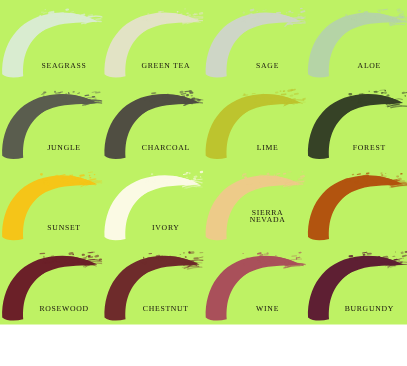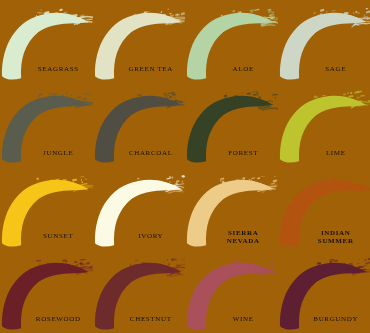--- a/index.html
+++ b/index.html
@@ -10,25 +10,25 @@
   }
   body {
     width: 370px;
     height: 333px;
     overflow: hidden;
     font-family: "Liberation Serif", "DejaVu Serif", serif;
   }
 
   #palette-grid {
     width: 370px;
-    height: 333px;
+    height: 295px;
     display: grid;
     grid-template-columns: repeat(4, 1fr);
     grid-template-rows: repeat(4, 1fr);
-    background: #a16207;
+    background: #bef264;
   }
 
   .swatch-cell {
     position: relative;
     overflow: hidden;
   }
 
   .stroke-wrap {
     position: absolute;
     left: 0;
@@ -56,22 +56,21 @@
     text-transform: uppercase;
     white-space: pre-line;
     pointer-events: none;
   }
 
   
   .swatch-cell .swatch-label {
     padding-left: 26px;
   }
   .swatch-cell.two-line .swatch-label {
-    bottom: 4px;
-    font-weight: bold;
+    bottom: 16px;
   }
 </style>
 </head>
 <body>
 
 <div id="palette-grid">
     <div class="swatch-cell">
       <div class="stroke-wrap">
         <svg viewBox="0 0 92 83" preserveAspectRatio="none">
           <g>
@@ -156,20 +155,64 @@
             <path d="M 72.3 19.5 Q 82.0 16.4 91.6 17.4" stroke="#e2e3c5" stroke-width="1.54" fill="none" stroke-linecap="round" opacity="0.42"></path>
           </g>
         </svg>
       </div>
       <div class="swatch-label">GREEN TEA</div>
     </div>
     <div class="swatch-cell">
       <div class="stroke-wrap">
         <svg viewBox="0 0 92 83" preserveAspectRatio="none">
           <g>
+            <path d="M 3 74 C 3 44, 18 20, 44 15 C 62 11, 76 15, 88 22 C 76 24, 62 22, 48 27 C 28 34, 20 52, 19 76 C 13 78, 7 78, 3 74 Z" fill="#ced6c6"></path>
+            <path d="M 2 76 C 1 46, 16 19, 45 14 C 60 11, 72 14, 84 20 C 66 18, 50 22, 38 32 C 24 44, 20 60, 21 78 C 14 80, 6 80, 2 76 Z" fill="#ced6c6"></path>
+            <rect x="74.59" y="12.39" width="1.13" height="1.59" rx="0.80" fill="#ced6c6" opacity="0.55" transform="rotate(-9.2 74.6 12.4)"></rect>
+            <rect x="34.94" y="19.40" width="2.93" height="1.96" rx="0.98" fill="#ced6c6" opacity="0.75" transform="rotate(-16.7 34.9 19.4)"></rect>
+            <rect x="88.09" y="17.65" width="5.19" height="1.11" rx="0.56" fill="#ced6c6" opacity="0.47" transform="rotate(-11.8 88.1 17.7)"></rect>
+            <rect x="84.73" y="16.48" width="4.90" height="1.45" rx="0.72" fill="#ced6c6" opacity="0.52" transform="rotate(-5.3 84.7 16.5)"></rect>
+            <rect x="43.52" y="19.21" width="3.58" height="1.76" rx="0.88" fill="#ced6c6" opacity="0.49" transform="rotate(-7.9 43.5 19.2)"></rect>
+            <rect x="39.13" y="15.19" width="2.71" height="0.86" rx="0.43" fill="#ced6c6" opacity="0.60" transform="rotate(-14.2 39.1 15.2)"></rect>
+            <rect x="34.21" y="21.73" width="3.80" height="1.15" rx="0.57" fill="#ced6c6" opacity="0.43" transform="rotate(-2.8 34.2 21.7)"></rect>
+            <rect x="47.44" y="18.19" width="3.85" height="1.41" rx="0.71" fill="#ced6c6" opacity="0.80" transform="rotate(-16.5 47.4 18.2)"></rect>
+            <rect x="41.49" y="9.89" width="4.36" height="2.26" rx="1.13" fill="#ced6c6" opacity="0.69" transform="rotate(-17.9 41.5 9.9)"></rect>
+            <rect x="35.02" y="12.16" width="2.33" height="2.50" rx="1.25" fill="#ced6c6" opacity="0.29" transform="rotate(-17.6 35.0 12.2)"></rect>
+            <rect x="46.69" y="16.33" width="3.75" height="0.91" rx="0.46" fill="#ced6c6" opacity="0.44" transform="rotate(-10.4 46.7 16.3)"></rect>
+            <rect x="39.19" y="15.75" width="1.13" height="1.71" rx="0.86" fill="#ced6c6" opacity="0.72" transform="rotate(-6.9 39.2 15.8)"></rect>
+            <rect x="87.16" y="11.74" width="4.97" height="1.90" rx="0.95" fill="#ced6c6" opacity="0.72" transform="rotate(-17.8 87.2 11.7)"></rect>
+            <rect x="41.28" y="13.64" width="3.27" height="2.07" rx="1.03" fill="#ced6c6" opacity="0.64" transform="rotate(-5.7 41.3 13.6)"></rect>
+            <rect x="88.22" y="18.79" width="2.03" height="1.02" rx="0.51" fill="#ced6c6" opacity="0.70" transform="rotate(-13.3 88.2 18.8)"></rect>
+            <rect x="78.63" y="12.50" width="2.75" height="1.15" rx="0.57" fill="#ced6c6" opacity="0.47" transform="rotate(-3.2 78.6 12.5)"></rect>
+            <rect x="87.20" y="8.12" width="2.42" height="1.27" rx="0.63" fill="#ced6c6" opacity="0.79" transform="rotate(-2.2 87.2 8.1)"></rect>
+            <rect x="76.58" y="10.99" width="2.55" height="1.97" rx="0.98" fill="#ced6c6" opacity="0.63" transform="rotate(-5.0 76.6 11.0)"></rect>
+            <rect x="65.44" y="12.42" width="4.64" height="2.05" rx="1.03" fill="#ced6c6" opacity="0.80" transform="rotate(-6.0 65.4 12.4)"></rect>
+            <rect x="72.45" y="15.77" width="1.19" height="2.12" rx="1.06" fill="#ced6c6" opacity="0.89" transform="rotate(-16.2 72.5 15.8)"></rect>
+            <rect x="60.28" y="14.35" width="2.70" height="0.97" rx="0.48" fill="#ced6c6" opacity="0.50" transform="rotate(-14.0 60.3 14.4)"></rect>
+            <rect x="47.58" y="11.51" width="1.67" height="1.00" rx="0.50" fill="#ced6c6" opacity="0.45" transform="rotate(-10.2 47.6 11.5)"></rect>
+            <rect x="53.04" y="10.58" width="4.09" height="1.02" rx="0.51" fill="#ced6c6" opacity="0.32" transform="rotate(-15.4 53.0 10.6)"></rect>
+            <rect x="39.31" y="16.88" width="2.48" height="1.62" rx="0.81" fill="#ced6c6" opacity="0.33" transform="rotate(-8.4 39.3 16.9)"></rect>
+            <rect x="81.06" y="19.77" width="2.82" height="1.60" rx="0.80" fill="#ced6c6" opacity="0.67" transform="rotate(-15.7 81.1 19.8)"></rect>
+            <rect x="84.96" y="14.55" width="2.12" height="1.57" rx="0.78" fill="#ced6c6" opacity="0.32" transform="rotate(-16.0 85.0 14.6)"></rect>
+            <path d="M 75.9 24.1 Q 80.3 19.7 84.6 21.7" stroke="#ced6c6" stroke-width="1.46" fill="none" stroke-linecap="round" opacity="0.43"></path>
+            <path d="M 75.5 24.3 Q 83.7 19.5 92.0 21.8" stroke="#ced6c6" stroke-width="0.94" fill="none" stroke-linecap="round" opacity="0.69"></path>
+            <path d="M 76.2 24.8 Q 86.1 22.8 95.9 23.6" stroke="#ced6c6" stroke-width="1.20" fill="none" stroke-linecap="round" opacity="0.74"></path>
+            <path d="M 73.6 26.9 Q 77.0 22.5 80.4 25.3" stroke="#ced6c6" stroke-width="1.23" fill="none" stroke-linecap="round" opacity="0.71"></path>
+            <path d="M 73.3 19.8 Q 81.9 17.4 90.5 18.5" stroke="#ced6c6" stroke-width="1.43" fill="none" stroke-linecap="round" opacity="0.65"></path>
+            <path d="M 74.8 25.4 Q 81.6 21.4 88.3 24.2" stroke="#ced6c6" stroke-width="1.31" fill="none" stroke-linecap="round" opacity="0.33"></path>
+            <path d="M 76.9 20.1 Q 84.6 18.1 92.3 18.7" stroke="#ced6c6" stroke-width="1.18" fill="none" stroke-linecap="round" opacity="0.31"></path>
+          </g>
+        </svg>
+      </div>
+      <div class="swatch-label">SAGE</div>
+    </div>
+    <div class="swatch-cell">
+      <div class="stroke-wrap">
+        <svg viewBox="0 0 92 83" preserveAspectRatio="none">
+          <g>
             <path d="M 3 74 C 3 44, 18 20, 44 15 C 62 11, 76 15, 88 22 C 76 24, 62 22, 48 27 C 28 34, 20 52, 19 76 C 13 78, 7 78, 3 74 Z" fill="#b5d4a6"></path>
             <path d="M 2 76 C 1 46, 16 19, 45 14 C 60 11, 72 14, 84 20 C 66 18, 50 22, 38 32 C 24 44, 20 60, 21 78 C 14 80, 6 80, 2 76 Z" fill="#b5d4a6"></path>
             <rect x="83.78" y="14.52" width="4.66" height="1.69" rx="0.85" fill="#b5d4a6" opacity="0.52" transform="rotate(-17.7 83.8 14.5)"></rect>
             <rect x="42.66" y="21.49" width="3.01" height="0.91" rx="0.46" fill="#b5d4a6" opacity="0.75" transform="rotate(-9.8 42.7 21.5)"></rect>
             <rect x="81.90" y="9.48" width="3.82" height="2.11" rx="1.06" fill="#b5d4a6" opacity="0.56" transform="rotate(-14.6 81.9 9.5)"></rect>
             <rect x="52.18" y="11.82" width="4.08" height="2.30" rx="1.15" fill="#b5d4a6" opacity="0.77" transform="rotate(-10.6 52.2 11.8)"></rect>
             <rect x="84.17" y="15.84" width="5.30" height="2.07" rx="1.04" fill="#b5d4a6" opacity="0.37" transform="rotate(-8.6 84.2 15.8)"></rect>
             <rect x="84.52" y="16.89" width="4.49" height="2.02" rx="1.01" fill="#b5d4a6" opacity="0.78" transform="rotate(-3.1 84.5 16.9)"></rect>
             <rect x="71.92" y="18.29" width="3.13" height="0.96" rx="0.48" fill="#b5d4a6" opacity="0.36" transform="rotate(-4.9 71.9 18.3)"></rect>
             <rect x="65.01" y="11.37" width="2.72" height="1.28" rx="0.64" fill="#b5d4a6" opacity="0.56" transform="rotate(-8.6 65.0 11.4)"></rect>
@@ -200,64 +243,20 @@
             <path d="M 74.6 19.8 Q 83.3 15.7 91.9 18.0" stroke="#b5d4a6" stroke-width="0.81" fill="none" stroke-linecap="round" opacity="0.61"></path>
           </g>
         </svg>
       </div>
       <div class="swatch-label">ALOE</div>
     </div>
     <div class="swatch-cell">
       <div class="stroke-wrap">
         <svg viewBox="0 0 92 83" preserveAspectRatio="none">
           <g>
-            <path d="M 3 74 C 3 44, 18 20, 44 15 C 62 11, 76 15, 88 22 C 76 24, 62 22, 48 27 C 28 34, 20 52, 19 76 C 13 78, 7 78, 3 74 Z" fill="#ced6c6"></path>
-            <path d="M 2 76 C 1 46, 16 19, 45 14 C 60 11, 72 14, 84 20 C 66 18, 50 22, 38 32 C 24 44, 20 60, 21 78 C 14 80, 6 80, 2 76 Z" fill="#ced6c6"></path>
-            <rect x="74.59" y="12.39" width="1.13" height="1.59" rx="0.80" fill="#ced6c6" opacity="0.55" transform="rotate(-9.2 74.6 12.4)"></rect>
-            <rect x="34.94" y="19.40" width="2.93" height="1.96" rx="0.98" fill="#ced6c6" opacity="0.75" transform="rotate(-16.7 34.9 19.4)"></rect>
-            <rect x="88.09" y="17.65" width="5.19" height="1.11" rx="0.56" fill="#ced6c6" opacity="0.47" transform="rotate(-11.8 88.1 17.7)"></rect>
-            <rect x="84.73" y="16.48" width="4.90" height="1.45" rx="0.72" fill="#ced6c6" opacity="0.52" transform="rotate(-5.3 84.7 16.5)"></rect>
-            <rect x="43.52" y="19.21" width="3.58" height="1.76" rx="0.88" fill="#ced6c6" opacity="0.49" transform="rotate(-7.9 43.5 19.2)"></rect>
-            <rect x="39.13" y="15.19" width="2.71" height="0.86" rx="0.43" fill="#ced6c6" opacity="0.60" transform="rotate(-14.2 39.1 15.2)"></rect>
-            <rect x="34.21" y="21.73" width="3.80" height="1.15" rx="0.57" fill="#ced6c6" opacity="0.43" transform="rotate(-2.8 34.2 21.7)"></rect>
-            <rect x="47.44" y="18.19" width="3.85" height="1.41" rx="0.71" fill="#ced6c6" opacity="0.80" transform="rotate(-16.5 47.4 18.2)"></rect>
-            <rect x="41.49" y="9.89" width="4.36" height="2.26" rx="1.13" fill="#ced6c6" opacity="0.69" transform="rotate(-17.9 41.5 9.9)"></rect>
-            <rect x="35.02" y="12.16" width="2.33" height="2.50" rx="1.25" fill="#ced6c6" opacity="0.29" transform="rotate(-17.6 35.0 12.2)"></rect>
-            <rect x="46.69" y="16.33" width="3.75" height="0.91" rx="0.46" fill="#ced6c6" opacity="0.44" transform="rotate(-10.4 46.7 16.3)"></rect>
-            <rect x="39.19" y="15.75" width="1.13" height="1.71" rx="0.86" fill="#ced6c6" opacity="0.72" transform="rotate(-6.9 39.2 15.8)"></rect>
-            <rect x="87.16" y="11.74" width="4.97" height="1.90" rx="0.95" fill="#ced6c6" opacity="0.72" transform="rotate(-17.8 87.2 11.7)"></rect>
-            <rect x="41.28" y="13.64" width="3.27" height="2.07" rx="1.03" fill="#ced6c6" opacity="0.64" transform="rotate(-5.7 41.3 13.6)"></rect>
-            <rect x="88.22" y="18.79" width="2.03" height="1.02" rx="0.51" fill="#ced6c6" opacity="0.70" transform="rotate(-13.3 88.2 18.8)"></rect>
-            <rect x="78.63" y="12.50" width="2.75" height="1.15" rx="0.57" fill="#ced6c6" opacity="0.47" transform="rotate(-3.2 78.6 12.5)"></rect>
-            <rect x="87.20" y="8.12" width="2.42" height="1.27" rx="0.63" fill="#ced6c6" opacity="0.79" transform="rotate(-2.2 87.2 8.1)"></rect>
-            <rect x="76.58" y="10.99" width="2.55" height="1.97" rx="0.98" fill="#ced6c6" opacity="0.63" transform="rotate(-5.0 76.6 11.0)"></rect>
-            <rect x="65.44" y="12.42" width="4.64" height="2.05" rx="1.03" fill="#ced6c6" opacity="0.80" transform="rotate(-6.0 65.4 12.4)"></rect>
-            <rect x="72.45" y="15.77" width="1.19" height="2.12" rx="1.06" fill="#ced6c6" opacity="0.89" transform="rotate(-16.2 72.5 15.8)"></rect>
-            <rect x="60.28" y="14.35" width="2.70" height="0.97" rx="0.48" fill="#ced6c6" opacity="0.50" transform="rotate(-14.0 60.3 14.4)"></rect>
-            <rect x="47.58" y="11.51" width="1.67" height="1.00" rx="0.50" fill="#ced6c6" opacity="0.45" transform="rotate(-10.2 47.6 11.5)"></rect>
-            <rect x="53.04" y="10.58" width="4.09" height="1.02" rx="0.51" fill="#ced6c6" opacity="0.32" transform="rotate(-15.4 53.0 10.6)"></rect>
-            <rect x="39.31" y="16.88" width="2.48" height="1.62" rx="0.81" fill="#ced6c6" opacity="0.33" transform="rotate(-8.4 39.3 16.9)"></rect>
-            <rect x="81.06" y="19.77" width="2.82" height="1.60" rx="0.80" fill="#ced6c6" opacity="0.67" transform="rotate(-15.7 81.1 19.8)"></rect>
-            <rect x="84.96" y="14.55" width="2.12" height="1.57" rx="0.78" fill="#ced6c6" opacity="0.32" transform="rotate(-16.0 85.0 14.6)"></rect>
-            <path d="M 75.9 24.1 Q 80.3 19.7 84.6 21.7" stroke="#ced6c6" stroke-width="1.46" fill="none" stroke-linecap="round" opacity="0.43"></path>
-            <path d="M 75.5 24.3 Q 83.7 19.5 92.0 21.8" stroke="#ced6c6" stroke-width="0.94" fill="none" stroke-linecap="round" opacity="0.69"></path>
-            <path d="M 76.2 24.8 Q 86.1 22.8 95.9 23.6" stroke="#ced6c6" stroke-width="1.20" fill="none" stroke-linecap="round" opacity="0.74"></path>
-            <path d="M 73.6 26.9 Q 77.0 22.5 80.4 25.3" stroke="#ced6c6" stroke-width="1.23" fill="none" stroke-linecap="round" opacity="0.71"></path>
-            <path d="M 73.3 19.8 Q 81.9 17.4 90.5 18.5" stroke="#ced6c6" stroke-width="1.43" fill="none" stroke-linecap="round" opacity="0.65"></path>
-            <path d="M 74.8 25.4 Q 81.6 21.4 88.3 24.2" stroke="#ced6c6" stroke-width="1.31" fill="none" stroke-linecap="round" opacity="0.33"></path>
-            <path d="M 76.9 20.1 Q 84.6 18.1 92.3 18.7" stroke="#ced6c6" stroke-width="1.18" fill="none" stroke-linecap="round" opacity="0.31"></path>
-          </g>
-        </svg>
-      </div>
-      <div class="swatch-label">SAGE</div>
-    </div>
-    <div class="swatch-cell">
-      <div class="stroke-wrap">
-        <svg viewBox="0 0 92 83" preserveAspectRatio="none">
-          <g>
             <path d="M 3 74 C 3 44, 18 20, 44 15 C 62 11, 76 15, 88 22 C 76 24, 62 22, 48 27 C 28 34, 20 52, 19 76 C 13 78, 7 78, 3 74 Z" fill="#5a5d4e"></path>
             <path d="M 2 76 C 1 46, 16 19, 45 14 C 60 11, 72 14, 84 20 C 66 18, 50 22, 38 32 C 24 44, 20 60, 21 78 C 14 80, 6 80, 2 76 Z" fill="#5a5d4e"></path>
             <rect x="65.40" y="10.26" width="2.10" height="1.50" rx="0.75" fill="#5a5d4e" opacity="0.59" transform="rotate(-16.7 65.4 10.3)"></rect>
             <rect x="83.22" y="15.32" width="2.85" height="1.21" rx="0.61" fill="#5a5d4e" opacity="0.76" transform="rotate(-7.5 83.2 15.3)"></rect>
             <rect x="38.29" y="15.83" width="2.06" height="1.91" rx="0.95" fill="#5a5d4e" opacity="0.38" transform="rotate(-9.0 38.3 15.8)"></rect>
             <rect x="61.29" y="11.14" width="1.23" height="2.39" rx="1.20" fill="#5a5d4e" opacity="0.88" transform="rotate(-16.1 61.3 11.1)"></rect>
             <rect x="58.88" y="20.58" width="1.85" height="1.45" rx="0.73" fill="#5a5d4e" opacity="0.62" transform="rotate(-7.3 58.9 20.6)"></rect>
             <rect x="49.73" y="11.48" width="5.44" height="1.50" rx="0.75" fill="#5a5d4e" opacity="0.42" transform="rotate(-9.2 49.7 11.5)"></rect>
             <rect x="52.50" y="11.18" width="4.48" height="1.33" rx="0.67" fill="#5a5d4e" opacity="0.50" transform="rotate(-16.7 52.5 11.2)"></rect>
             <rect x="85.87" y="11.01" width="4.98" height="1.55" rx="0.77" fill="#5a5d4e" opacity="0.43" transform="rotate(-8.4 85.9 11.0)"></rect>
@@ -332,20 +331,64 @@
             <path d="M 75.5 20.6 Q 81.2 16.7 86.9 17.9" stroke="#504e42" stroke-width="0.83" fill="none" stroke-linecap="round" opacity="0.70"></path>
           </g>
         </svg>
       </div>
       <div class="swatch-label">CHARCOAL</div>
     </div>
     <div class="swatch-cell">
       <div class="stroke-wrap">
         <svg viewBox="0 0 92 83" preserveAspectRatio="none">
           <g>
+            <path d="M 3 74 C 3 44, 18 20, 44 15 C 62 11, 76 15, 88 22 C 76 24, 62 22, 48 27 C 28 34, 20 52, 19 76 C 13 78, 7 78, 3 74 Z" fill="#bdc42e"></path>
+            <path d="M 2 76 C 1 46, 16 19, 45 14 C 60 11, 72 14, 84 20 C 66 18, 50 22, 38 32 C 24 44, 20 60, 21 78 C 14 80, 6 80, 2 76 Z" fill="#bdc42e"></path>
+            <rect x="37.84" y="15.89" width="5.00" height="1.21" rx="0.60" fill="#bdc42e" opacity="0.71" transform="rotate(-7.3 37.8 15.9)"></rect>
+            <rect x="60.06" y="21.06" width="2.61" height="0.76" rx="0.38" fill="#bdc42e" opacity="0.79" transform="rotate(-11.9 60.1 21.1)"></rect>
+            <rect x="56.87" y="16.36" width="1.67" height="0.70" rx="0.35" fill="#bdc42e" opacity="0.73" transform="rotate(-16.7 56.9 16.4)"></rect>
+            <rect x="46.94" y="17.12" width="3.69" height="1.63" rx="0.81" fill="#bdc42e" opacity="0.73" transform="rotate(-16.2 46.9 17.1)"></rect>
+            <rect x="48.94" y="14.69" width="1.17" height="2.33" rx="1.17" fill="#bdc42e" opacity="0.38" transform="rotate(-5.3 48.9 14.7)"></rect>
+            <rect x="81.53" y="12.38" width="4.61" height="1.62" rx="0.81" fill="#bdc42e" opacity="0.51" transform="rotate(-10.4 81.5 12.4)"></rect>
+            <rect x="51.38" y="17.53" width="2.01" height="1.89" rx="0.95" fill="#bdc42e" opacity="0.70" transform="rotate(-10.4 51.4 17.5)"></rect>
+            <rect x="89.15" y="17.48" width="3.86" height="1.95" rx="0.97" fill="#bdc42e" opacity="0.54" transform="rotate(-15.9 89.2 17.5)"></rect>
+            <rect x="45.52" y="21.56" width="2.67" height="2.39" rx="1.19" fill="#bdc42e" opacity="0.86" transform="rotate(-5.5 45.5 21.6)"></rect>
+            <rect x="51.15" y="17.10" width="4.45" height="2.01" rx="1.01" fill="#bdc42e" opacity="0.62" transform="rotate(-6.0 51.2 17.1)"></rect>
+            <rect x="68.70" y="9.44" width="1.68" height="1.42" rx="0.71" fill="#bdc42e" opacity="0.65" transform="rotate(-11.9 68.7 9.4)"></rect>
+            <rect x="60.85" y="15.90" width="4.86" height="1.21" rx="0.60" fill="#bdc42e" opacity="0.53" transform="rotate(-18.0 60.8 15.9)"></rect>
+            <rect x="46.25" y="15.84" width="2.01" height="1.98" rx="0.99" fill="#bdc42e" opacity="0.48" transform="rotate(-2.9 46.3 15.8)"></rect>
+            <rect x="43.59" y="12.56" width="3.62" height="0.73" rx="0.37" fill="#bdc42e" opacity="0.70" transform="rotate(-9.2 43.6 12.6)"></rect>
+            <rect x="71.51" y="9.42" width="2.18" height="1.67" rx="0.84" fill="#bdc42e" opacity="0.78" transform="rotate(-15.8 71.5 9.4)"></rect>
+            <rect x="36.69" y="13.74" width="3.70" height="1.80" rx="0.90" fill="#bdc42e" opacity="0.30" transform="rotate(-17.1 36.7 13.7)"></rect>
+            <rect x="69.80" y="12.85" width="5.18" height="1.70" rx="0.85" fill="#bdc42e" opacity="0.71" transform="rotate(-7.9 69.8 12.9)"></rect>
+            <rect x="77.50" y="14.10" width="3.62" height="1.99" rx="1.00" fill="#bdc42e" opacity="0.35" transform="rotate(-14.9 77.5 14.1)"></rect>
+            <rect x="78.46" y="8.81" width="5.02" height="1.46" rx="0.73" fill="#bdc42e" opacity="0.68" transform="rotate(-16.6 78.5 8.8)"></rect>
+            <rect x="35.35" y="14.31" width="1.87" height="0.72" rx="0.36" fill="#bdc42e" opacity="0.66" transform="rotate(-7.9 35.3 14.3)"></rect>
+            <rect x="78.83" y="17.95" width="4.68" height="2.16" rx="1.08" fill="#bdc42e" opacity="0.49" transform="rotate(-15.3 78.8 17.9)"></rect>
+            <rect x="59.57" y="17.05" width="1.46" height="0.98" rx="0.49" fill="#bdc42e" opacity="0.39" transform="rotate(-17.5 59.6 17.0)"></rect>
+            <rect x="52.23" y="12.94" width="2.69" height="1.39" rx="0.69" fill="#bdc42e" opacity="0.56" transform="rotate(-9.2 52.2 12.9)"></rect>
+            <rect x="75.49" y="8.96" width="5.37" height="2.18" rx="1.09" fill="#bdc42e" opacity="0.58" transform="rotate(-17.1 75.5 9.0)"></rect>
+            <rect x="36.00" y="12.45" width="2.02" height="2.15" rx="1.07" fill="#bdc42e" opacity="0.67" transform="rotate(-3.7 36.0 12.4)"></rect>
+            <rect x="64.45" y="10.73" width="3.13" height="1.90" rx="0.95" fill="#bdc42e" opacity="0.41" transform="rotate(-11.9 64.4 10.7)"></rect>
+            <path d="M 73.2 23.8 Q 76.5 19.5 79.8 21.7" stroke="#bdc42e" stroke-width="1.45" fill="none" stroke-linecap="round" opacity="0.52"></path>
+            <path d="M 73.6 24.4 Q 79.2 19.4 84.8 22.0" stroke="#bdc42e" stroke-width="1.25" fill="none" stroke-linecap="round" opacity="0.71"></path>
+            <path d="M 77.2 22.9 Q 86.4 20.5 95.5 21.2" stroke="#bdc42e" stroke-width="0.80" fill="none" stroke-linecap="round" opacity="0.26"></path>
+            <path d="M 75.1 23.7 Q 82.3 18.9 89.4 22.6" stroke="#bdc42e" stroke-width="0.75" fill="none" stroke-linecap="round" opacity="0.68"></path>
+            <path d="M 74.2 21.2 Q 82.3 17.4 90.4 19.4" stroke="#bdc42e" stroke-width="1.59" fill="none" stroke-linecap="round" opacity="0.48"></path>
+            <path d="M 72.4 25.4 Q 77.2 20.6 82.0 23.7" stroke="#bdc42e" stroke-width="0.96" fill="none" stroke-linecap="round" opacity="0.36"></path>
+            <path d="M 74.1 21.2 Q 77.8 18.4 81.6 19.2" stroke="#bdc42e" stroke-width="1.57" fill="none" stroke-linecap="round" opacity="0.60"></path>
+          </g>
+        </svg>
+      </div>
+      <div class="swatch-label">LIME</div>
+    </div>
+    <div class="swatch-cell">
+      <div class="stroke-wrap">
+        <svg viewBox="0 0 92 83" preserveAspectRatio="none">
+          <g>
             <path d="M 3 74 C 3 44, 18 20, 44 15 C 62 11, 76 15, 88 22 C 76 24, 62 22, 48 27 C 28 34, 20 52, 19 76 C 13 78, 7 78, 3 74 Z" fill="#364226"></path>
             <path d="M 2 76 C 1 46, 16 19, 45 14 C 60 11, 72 14, 84 20 C 66 18, 50 22, 38 32 C 24 44, 20 60, 21 78 C 14 80, 6 80, 2 76 Z" fill="#364226"></path>
             <rect x="47.03" y="18.01" width="4.03" height="1.30" rx="0.65" fill="#364226" opacity="0.67" transform="rotate(-15.8 47.0 18.0)"></rect>
             <rect x="67.78" y="11.14" width="2.69" height="1.51" rx="0.76" fill="#364226" opacity="0.78" transform="rotate(-5.1 67.8 11.1)"></rect>
             <rect x="50.68" y="20.18" width="4.80" height="1.70" rx="0.85" fill="#364226" opacity="0.82" transform="rotate(-3.5 50.7 20.2)"></rect>
             <rect x="70.39" y="10.46" width="2.87" height="2.48" rx="1.24" fill="#364226" opacity="0.37" transform="rotate(-5.5 70.4 10.5)"></rect>
             <rect x="89.58" y="11.32" width="2.90" height="0.84" rx="0.42" fill="#364226" opacity="0.88" transform="rotate(-5.9 89.6 11.3)"></rect>
             <rect x="70.93" y="16.08" width="1.88" height="0.98" rx="0.49" fill="#364226" opacity="0.69" transform="rotate(-15.4 70.9 16.1)"></rect>
             <rect x="89.09" y="14.08" width="1.33" height="1.71" rx="0.85" fill="#364226" opacity="0.63" transform="rotate(-12.5 89.1 14.1)"></rect>
             <rect x="50.73" y="12.66" width="2.73" height="1.81" rx="0.91" fill="#364226" opacity="0.30" transform="rotate(-8.1 50.7 12.7)"></rect>
@@ -376,64 +419,20 @@
             <path d="M 77.8 20.9 Q 82.5 16.1 87.2 18.6" stroke="#364226" stroke-width="1.20" fill="none" stroke-linecap="round" opacity="0.40"></path>
           </g>
         </svg>
       </div>
       <div class="swatch-label">FOREST</div>
     </div>
     <div class="swatch-cell">
       <div class="stroke-wrap">
         <svg viewBox="0 0 92 83" preserveAspectRatio="none">
           <g>
-            <path d="M 3 74 C 3 44, 18 20, 44 15 C 62 11, 76 15, 88 22 C 76 24, 62 22, 48 27 C 28 34, 20 52, 19 76 C 13 78, 7 78, 3 74 Z" fill="#bdc42e"></path>
-            <path d="M 2 76 C 1 46, 16 19, 45 14 C 60 11, 72 14, 84 20 C 66 18, 50 22, 38 32 C 24 44, 20 60, 21 78 C 14 80, 6 80, 2 76 Z" fill="#bdc42e"></path>
-            <rect x="37.84" y="15.89" width="5.00" height="1.21" rx="0.60" fill="#bdc42e" opacity="0.71" transform="rotate(-7.3 37.8 15.9)"></rect>
-            <rect x="60.06" y="21.06" width="2.61" height="0.76" rx="0.38" fill="#bdc42e" opacity="0.79" transform="rotate(-11.9 60.1 21.1)"></rect>
-            <rect x="56.87" y="16.36" width="1.67" height="0.70" rx="0.35" fill="#bdc42e" opacity="0.73" transform="rotate(-16.7 56.9 16.4)"></rect>
-            <rect x="46.94" y="17.12" width="3.69" height="1.63" rx="0.81" fill="#bdc42e" opacity="0.73" transform="rotate(-16.2 46.9 17.1)"></rect>
-            <rect x="48.94" y="14.69" width="1.17" height="2.33" rx="1.17" fill="#bdc42e" opacity="0.38" transform="rotate(-5.3 48.9 14.7)"></rect>
-            <rect x="81.53" y="12.38" width="4.61" height="1.62" rx="0.81" fill="#bdc42e" opacity="0.51" transform="rotate(-10.4 81.5 12.4)"></rect>
-            <rect x="51.38" y="17.53" width="2.01" height="1.89" rx="0.95" fill="#bdc42e" opacity="0.70" transform="rotate(-10.4 51.4 17.5)"></rect>
-            <rect x="89.15" y="17.48" width="3.86" height="1.95" rx="0.97" fill="#bdc42e" opacity="0.54" transform="rotate(-15.9 89.2 17.5)"></rect>
-            <rect x="45.52" y="21.56" width="2.67" height="2.39" rx="1.19" fill="#bdc42e" opacity="0.86" transform="rotate(-5.5 45.5 21.6)"></rect>
-            <rect x="51.15" y="17.10" width="4.45" height="2.01" rx="1.01" fill="#bdc42e" opacity="0.62" transform="rotate(-6.0 51.2 17.1)"></rect>
-            <rect x="68.70" y="9.44" width="1.68" height="1.42" rx="0.71" fill="#bdc42e" opacity="0.65" transform="rotate(-11.9 68.7 9.4)"></rect>
-            <rect x="60.85" y="15.90" width="4.86" height="1.21" rx="0.60" fill="#bdc42e" opacity="0.53" transform="rotate(-18.0 60.8 15.9)"></rect>
-            <rect x="46.25" y="15.84" width="2.01" height="1.98" rx="0.99" fill="#bdc42e" opacity="0.48" transform="rotate(-2.9 46.3 15.8)"></rect>
-            <rect x="43.59" y="12.56" width="3.62" height="0.73" rx="0.37" fill="#bdc42e" opacity="0.70" transform="rotate(-9.2 43.6 12.6)"></rect>
-            <rect x="71.51" y="9.42" width="2.18" height="1.67" rx="0.84" fill="#bdc42e" opacity="0.78" transform="rotate(-15.8 71.5 9.4)"></rect>
-            <rect x="36.69" y="13.74" width="3.70" height="1.80" rx="0.90" fill="#bdc42e" opacity="0.30" transform="rotate(-17.1 36.7 13.7)"></rect>
-            <rect x="69.80" y="12.85" width="5.18" height="1.70" rx="0.85" fill="#bdc42e" opacity="0.71" transform="rotate(-7.9 69.8 12.9)"></rect>
-            <rect x="77.50" y="14.10" width="3.62" height="1.99" rx="1.00" fill="#bdc42e" opacity="0.35" transform="rotate(-14.9 77.5 14.1)"></rect>
-            <rect x="78.46" y="8.81" width="5.02" height="1.46" rx="0.73" fill="#bdc42e" opacity="0.68" transform="rotate(-16.6 78.5 8.8)"></rect>
-            <rect x="35.35" y="14.31" width="1.87" height="0.72" rx="0.36" fill="#bdc42e" opacity="0.66" transform="rotate(-7.9 35.3 14.3)"></rect>
-            <rect x="78.83" y="17.95" width="4.68" height="2.16" rx="1.08" fill="#bdc42e" opacity="0.49" transform="rotate(-15.3 78.8 17.9)"></rect>
-            <rect x="59.57" y="17.05" width="1.46" height="0.98" rx="0.49" fill="#bdc42e" opacity="0.39" transform="rotate(-17.5 59.6 17.0)"></rect>
-            <rect x="52.23" y="12.94" width="2.69" height="1.39" rx="0.69" fill="#bdc42e" opacity="0.56" transform="rotate(-9.2 52.2 12.9)"></rect>
-            <rect x="75.49" y="8.96" width="5.37" height="2.18" rx="1.09" fill="#bdc42e" opacity="0.58" transform="rotate(-17.1 75.5 9.0)"></rect>
-            <rect x="36.00" y="12.45" width="2.02" height="2.15" rx="1.07" fill="#bdc42e" opacity="0.67" transform="rotate(-3.7 36.0 12.4)"></rect>
-            <rect x="64.45" y="10.73" width="3.13" height="1.90" rx="0.95" fill="#bdc42e" opacity="0.41" transform="rotate(-11.9 64.4 10.7)"></rect>
-            <path d="M 73.2 23.8 Q 76.5 19.5 79.8 21.7" stroke="#bdc42e" stroke-width="1.45" fill="none" stroke-linecap="round" opacity="0.52"></path>
-            <path d="M 73.6 24.4 Q 79.2 19.4 84.8 22.0" stroke="#bdc42e" stroke-width="1.25" fill="none" stroke-linecap="round" opacity="0.71"></path>
-            <path d="M 77.2 22.9 Q 86.4 20.5 95.5 21.2" stroke="#bdc42e" stroke-width="0.80" fill="none" stroke-linecap="round" opacity="0.26"></path>
-            <path d="M 75.1 23.7 Q 82.3 18.9 89.4 22.6" stroke="#bdc42e" stroke-width="0.75" fill="none" stroke-linecap="round" opacity="0.68"></path>
-            <path d="M 74.2 21.2 Q 82.3 17.4 90.4 19.4" stroke="#bdc42e" stroke-width="1.59" fill="none" stroke-linecap="round" opacity="0.48"></path>
-            <path d="M 72.4 25.4 Q 77.2 20.6 82.0 23.7" stroke="#bdc42e" stroke-width="0.96" fill="none" stroke-linecap="round" opacity="0.36"></path>
-            <path d="M 74.1 21.2 Q 77.8 18.4 81.6 19.2" stroke="#bdc42e" stroke-width="1.57" fill="none" stroke-linecap="round" opacity="0.60"></path>
-          </g>
-        </svg>
-      </div>
-      <div class="swatch-label">LIME</div>
-    </div>
-    <div class="swatch-cell">
-      <div class="stroke-wrap">
-        <svg viewBox="0 0 92 83" preserveAspectRatio="none">
-          <g>
             <path d="M 3 74 C 3 44, 18 20, 44 15 C 62 11, 76 15, 88 22 C 76 24, 62 22, 48 27 C 28 34, 20 52, 19 76 C 13 78, 7 78, 3 74 Z" fill="#f5c518"></path>
             <path d="M 2 76 C 1 46, 16 19, 45 14 C 60 11, 72 14, 84 20 C 66 18, 50 22, 38 32 C 24 44, 20 60, 21 78 C 14 80, 6 80, 2 76 Z" fill="#f5c518"></path>
             <rect x="84.65" y="11.76" width="1.47" height="1.11" rx="0.56" fill="#f5c518" opacity="0.75" transform="rotate(-14.9 84.6 11.8)"></rect>
             <rect x="52.34" y="18.97" width="2.52" height="1.81" rx="0.91" fill="#f5c518" opacity="0.80" transform="rotate(-2.8 52.3 19.0)"></rect>
             <rect x="63.06" y="12.54" width="3.04" height="1.50" rx="0.75" fill="#f5c518" opacity="0.64" transform="rotate(-13.9 63.1 12.5)"></rect>
             <rect x="79.49" y="9.79" width="4.51" height="0.77" rx="0.39" fill="#f5c518" opacity="0.48" transform="rotate(-10.9 79.5 9.8)"></rect>
             <rect x="64.29" y="16.05" width="3.94" height="2.02" rx="1.01" fill="#f5c518" opacity="0.51" transform="rotate(-4.6 64.3 16.1)"></rect>
             <rect x="36.13" y="10.67" width="2.83" height="2.26" rx="1.13" fill="#f5c518" opacity="0.33" transform="rotate(-5.5 36.1 10.7)"></rect>
             <rect x="69.67" y="18.98" width="2.68" height="2.08" rx="1.04" fill="#f5c518" opacity="0.77" transform="rotate(-8.3 69.7 19.0)"></rect>
             <rect x="71.58" y="12.30" width="4.99" height="2.08" rx="1.04" fill="#f5c518" opacity="0.79" transform="rotate(-7.8 71.6 12.3)"></rect>
@@ -591,22 +590,20 @@
             <path d="M 76.4 23.5 Q 85.6 19.4 94.9 21.7" stroke="#b2540f" stroke-width="1.44" fill="none" stroke-linecap="round" opacity="0.60"></path>
             <path d="M 77.8 24.5 Q 87.7 22.3 97.6 22.3" stroke="#b2540f" stroke-width="1.56" fill="none" stroke-linecap="round" opacity="0.73"></path>
             <path d="M 72.2 21.0 Q 80.6 18.2 89.0 18.7" stroke="#b2540f" stroke-width="1.49" fill="none" stroke-linecap="round" opacity="0.29"></path>
             <path d="M 76.7 20.6 Q 80.5 18.3 84.3 17.9" stroke="#b2540f" stroke-width="1.37" fill="none" stroke-linecap="round" opacity="0.64"></path>
             <path d="M 75.1 22.6 Q 82.7 20.4 90.4 20.2" stroke="#b2540f" stroke-width="0.66" fill="none" stroke-linecap="round" opacity="0.31"></path>
             <path d="M 75.9 25.4 Q 85.8 22.8 95.7 23.2" stroke="#b2540f" stroke-width="0.61" fill="none" stroke-linecap="round" opacity="0.40"></path>
             <path d="M 77.3 22.3 Q 84.1 18.8 90.8 19.8" stroke="#b2540f" stroke-width="0.87" fill="none" stroke-linecap="round" opacity="0.39"></path>
           </g>
         </svg>
       </div>
-      <div class="swatch-label">INDIAN
-SUMMER</div>
     </div>
     <div class="swatch-cell">
       <div class="stroke-wrap">
         <svg viewBox="0 0 92 83" preserveAspectRatio="none">
           <g>
             <path d="M 3 74 C 3 44, 18 20, 44 15 C 62 11, 76 15, 88 22 C 76 24, 62 22, 48 27 C 28 34, 20 52, 19 76 C 13 78, 7 78, 3 74 Z" fill="#6b2028"></path>
             <path d="M 2 76 C 1 46, 16 19, 45 14 C 60 11, 72 14, 84 20 C 66 18, 50 22, 38 32 C 24 44, 20 60, 21 78 C 14 80, 6 80, 2 76 Z" fill="#6b2028"></path>
             <rect x="38.70" y="13.13" width="1.81" height="2.43" rx="1.21" fill="#6b2028" opacity="0.33" transform="rotate(-4.6 38.7 13.1)"></rect>
             <rect x="69.74" y="18.55" width="2.12" height="1.67" rx="0.83" fill="#6b2028" opacity="0.85" transform="rotate(-4.9 69.7 18.5)"></rect>
             <rect x="38.03" y="19.42" width="5.39" height="1.89" rx="0.94" fill="#6b2028" opacity="0.82" transform="rotate(-16.0 38.0 19.4)"></rect>

